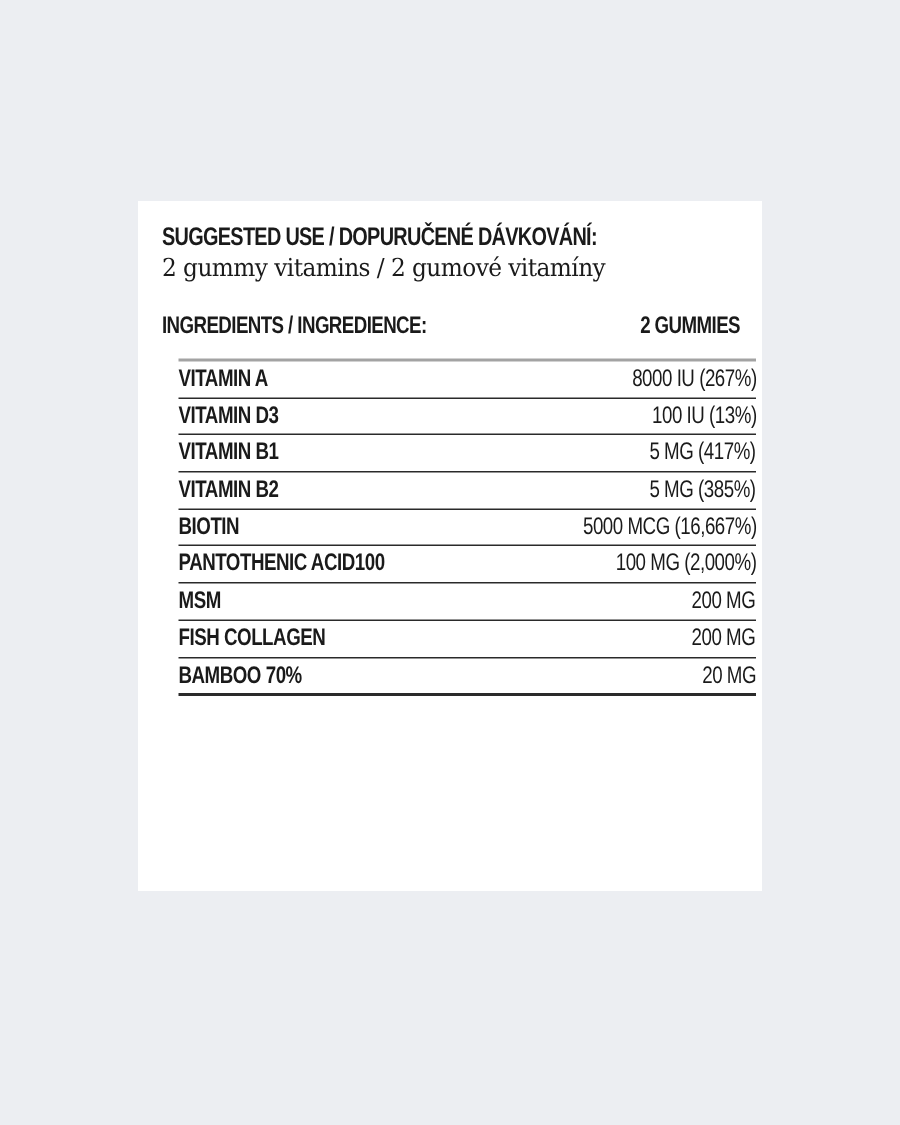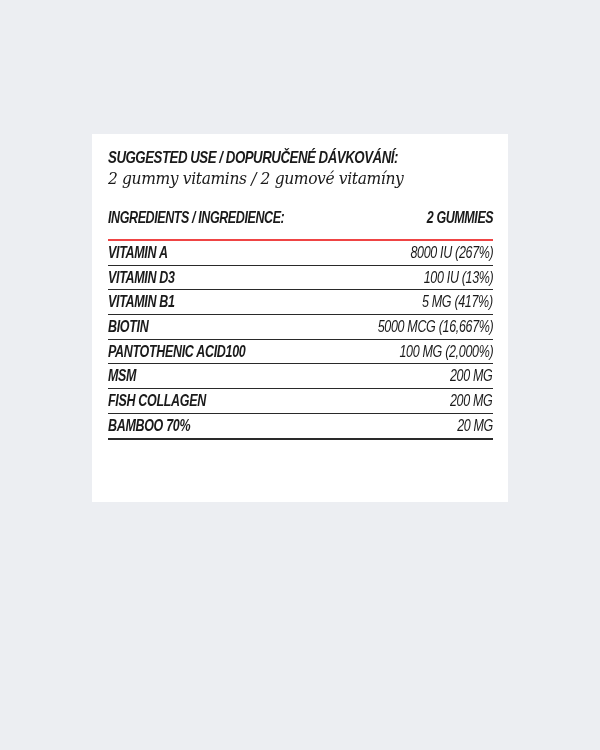--- a/index.html
+++ b/index.html
@@ -11,25 +11,24 @@
       height: 750px;
       background: #eceef2;
       position: relative;
       overflow: hidden;
     }
     .card {
       position: absolute;
       left: 92px;
       top: 134px;
       width: 416px;
-      height: 368px;
+      height: 460px;
       background: #ffffff;
       box-sizing: border-box;
       padding: 14px 15px 0 16px;
-      font-style: italic;
     }
     .cond {
       font-family: "Liberation Sans", sans-serif;
       font-weight: bold;
       color: #1a1a1a;
       transform-origin: left center;
       white-space: nowrap;
     }
     .title {
       font-size: 17px;
@@ -68,22 +67,23 @@
       transform: scaleX(0.78);
       transform-origin: left center;
     }
     .head-row .right {
       right: 0;
       transform: scaleX(0.78);
       transform-origin: right center;
     }
     .table {
       margin-top: 10px;
-      border-top: 2px solid #ef4444;
+      border-top: 2px solid #a3a3a3;
       width: 385px;
+      margin-left: 11px;
     }
     .row {
       position: relative;
       height: 23.7px;
       border-bottom: 1px solid #2a2a2a;
     }
     .row:last-child {
       border-bottom: 2px solid #2a2a2a;
     }
     .row .name,
@@ -126,20 +126,24 @@
     </div>
     <div class="row">
       <span class="cond name">VITAMIN D3</span>
       <span class="cond amount">100 IU (13%)</span>
     </div>
     <div class="row">
       <span class="cond name">VITAMIN B1</span>
       <span class="cond amount">5 MG (417%)</span>
     </div>
     <div class="row">
+      <span class="cond name">VITAMIN B2</span>
+      <span class="cond amount">5 MG (385%)</span>
+    </div>
+    <div class="row">
       <span class="cond name">BIOTIN</span>
       <span class="cond amount">5000 MCG (16,667%)</span>
     </div>
     <div class="row">
       <span class="cond name">PANTOTHENIC ACID100</span>
       <span class="cond amount">100 MG (2,000%)</span>
     </div>
     <div class="row">
       <span class="cond name">MSM</span>
       <span class="cond amount">200 MG</span>

